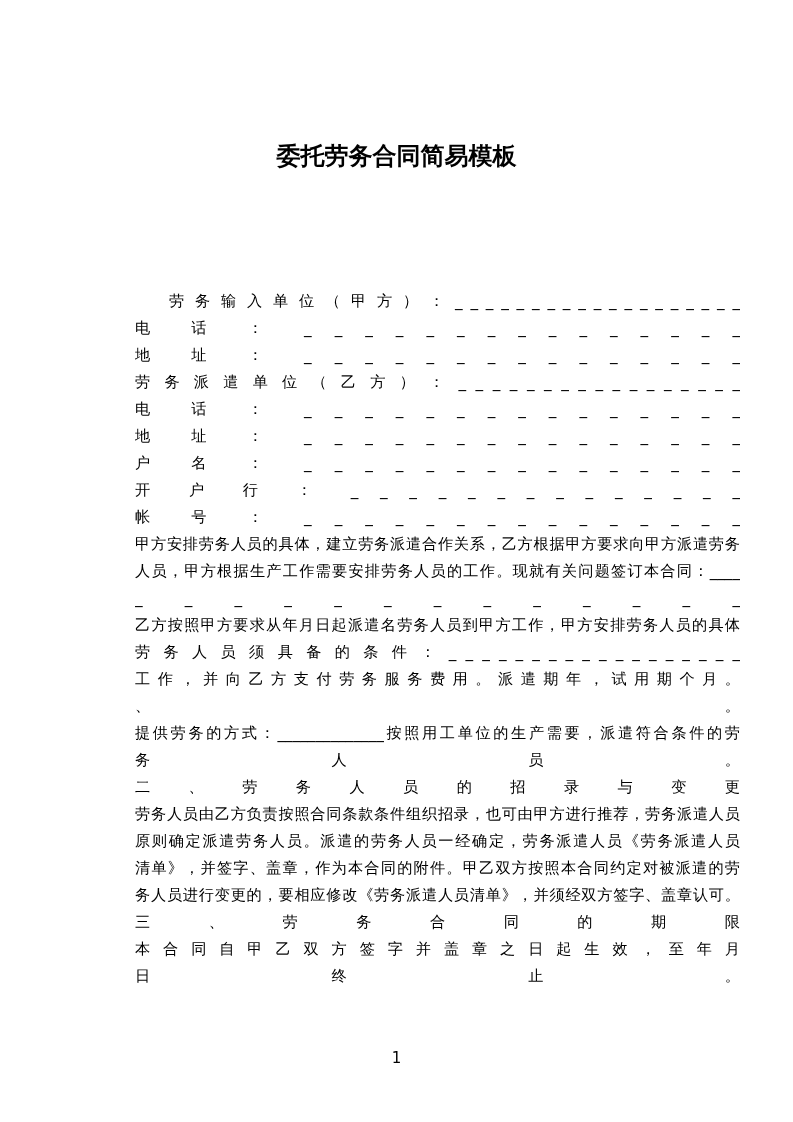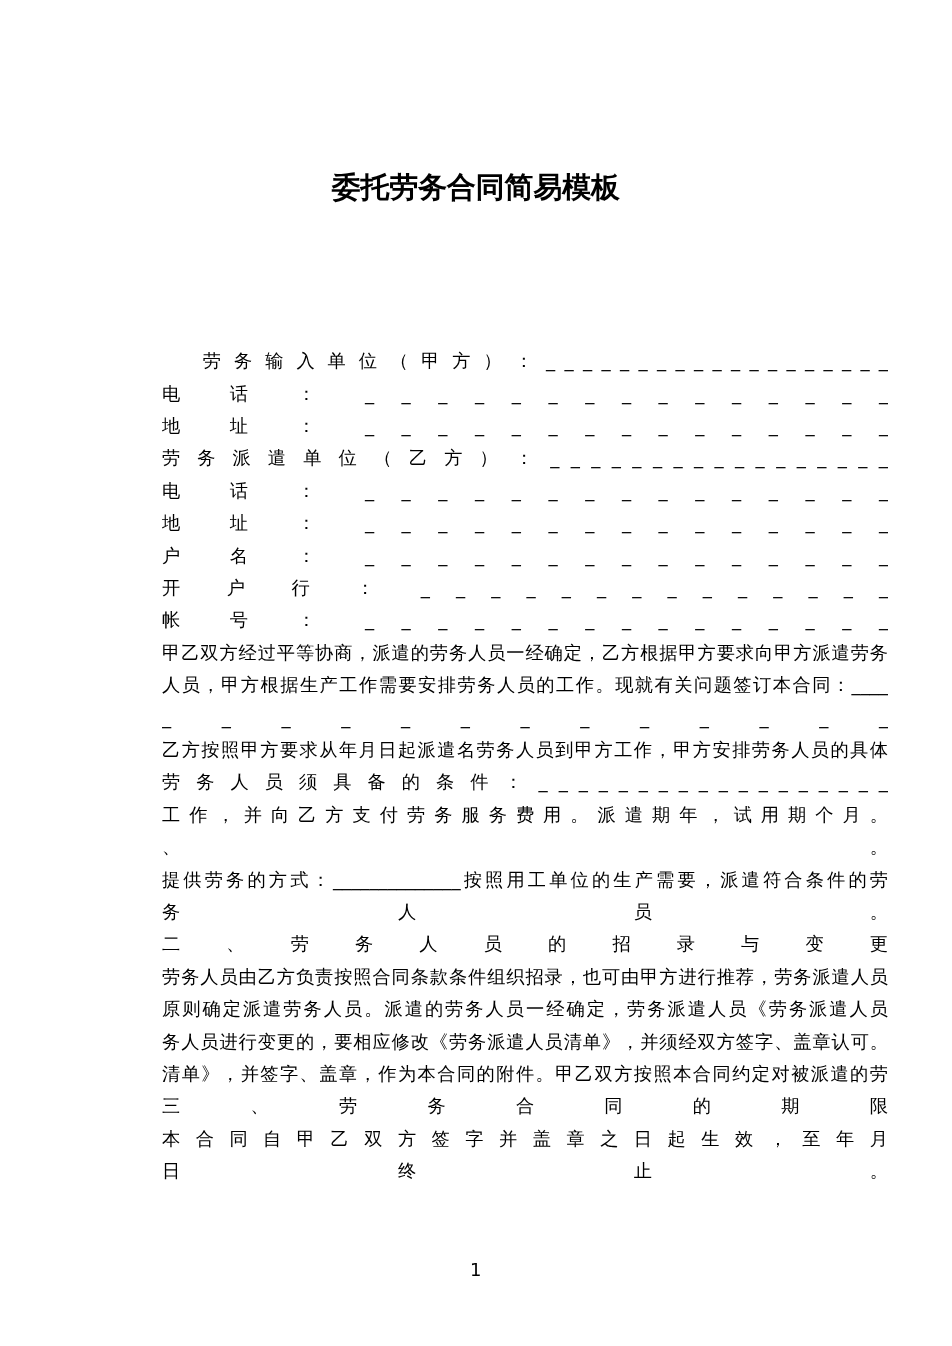--- a/index.html
+++ b/index.html
@@ -65,34 +65,34 @@
   <div class="content">
     <div class="line indent2">劳 务 输 入 单 位 （ 甲 方 ） ： _ _ _ _ _ _ _ _ _ _ _ _ _ _ _ _ _ _ _</div>
     <div class="line">电 话 ： _ _ _ _ _ _ _ _ _ _ _ _ _ _ _</div>
     <div class="line">地 址 ： _ _ _ _ _ _ _ _ _ _ _ _ _ _ _</div>
     <div class="line">劳 务 派 遣 单 位 （ 乙 方 ） ： _ _ _ _ _ _ _ _ _ _ _ _ _ _ _ _ _</div>
     <div class="line">电 话 ： _ _ _ _ _ _ _ _ _ _ _ _ _ _ _</div>
     <div class="line">地 址 ： _ _ _ _ _ _ _ _ _ _ _ _ _ _ _</div>
     <div class="line">户 名 ： _ _ _ _ _ _ _ _ _ _ _ _ _ _ _</div>
     <div class="line">开 户 行 ： _ _ _ _ _ _ _ _ _ _ _ _ _ _</div>
     <div class="line">帐 号 ： _ _ _ _ _ _ _ _ _ _ _ _ _ _ _</div>
-    <div class="line">甲乙双方经过平等协商，派遣的劳务人员一经确定，乙方根据甲方要求向甲方派遣劳务</div>
+    <div class="line">甲方安排劳务人员的具体，建立劳务派遣合作关系，乙方根据甲方要求向甲方派遣劳务</div>
     <div class="line">人员，甲方根据生产工作需要安排劳务人员的工作。现就有关问题签订本合同：____</div>
     <div class="line">_ _ _ _ _ _ _ _ _ _ _ _ _</div>
     <div class="line">乙方按照甲方要求从年月日起派遣名劳务人员到甲方工作，甲方安排劳务人员的具体</div>
     <div class="line">劳 务 人 员 须 具 备 的 条 件 ： _ _ _ _ _ _ _ _ _ _ _ _ _ _ _ _ _ _</div>
     <div class="line">工 作 ， 并 向 乙 方 支 付 劳 务 服 务 费 用 。 派 遣 期 年 ， 试 用 期 个 月 。</div>
     <div class="line">、 。</div>
     <div class="line">提供劳务的方式：______________按照用工单位的生产需要，派遣符合条件的劳</div>
     <div class="line">务 人 员 。</div>
     <div class="line">二 、 劳 务 人 员 的 招 录 与 变 更</div>
     <div class="line">劳务人员由乙方负责按照合同条款条件组织招录，也可由甲方进行推荐，劳务派遣人员</div>
     <div class="line">原则确定派遣劳务人员。派遣的劳务人员一经确定，劳务派遣人员《劳务派遣人员</div>
+    <div class="line">清单》，并签字、盖章，作为本合同的附件。甲乙双方按照本合同约定对被派遣的劳</div>
     <div class="line">务人员进行变更的，要相应修改《劳务派遣人员清单》，并须经双方签字、盖章认可。</div>
-    <div class="line">清单》，并签字、盖章，作为本合同的附件。甲乙双方按照本合同约定对被派遣的劳</div>
     <div class="line">三 、 劳 务 合 同 的 期 限</div>
     <div class="line">本 合 同 自 甲 乙 双 方 签 字 并 盖 章 之 日 起 生 效 ， 至 年 月</div>
     <div class="line">日 终 止 。</div>
   </div>
 
   <div class="page-number">1</div>
 
 </div>
 
 </body></html>

